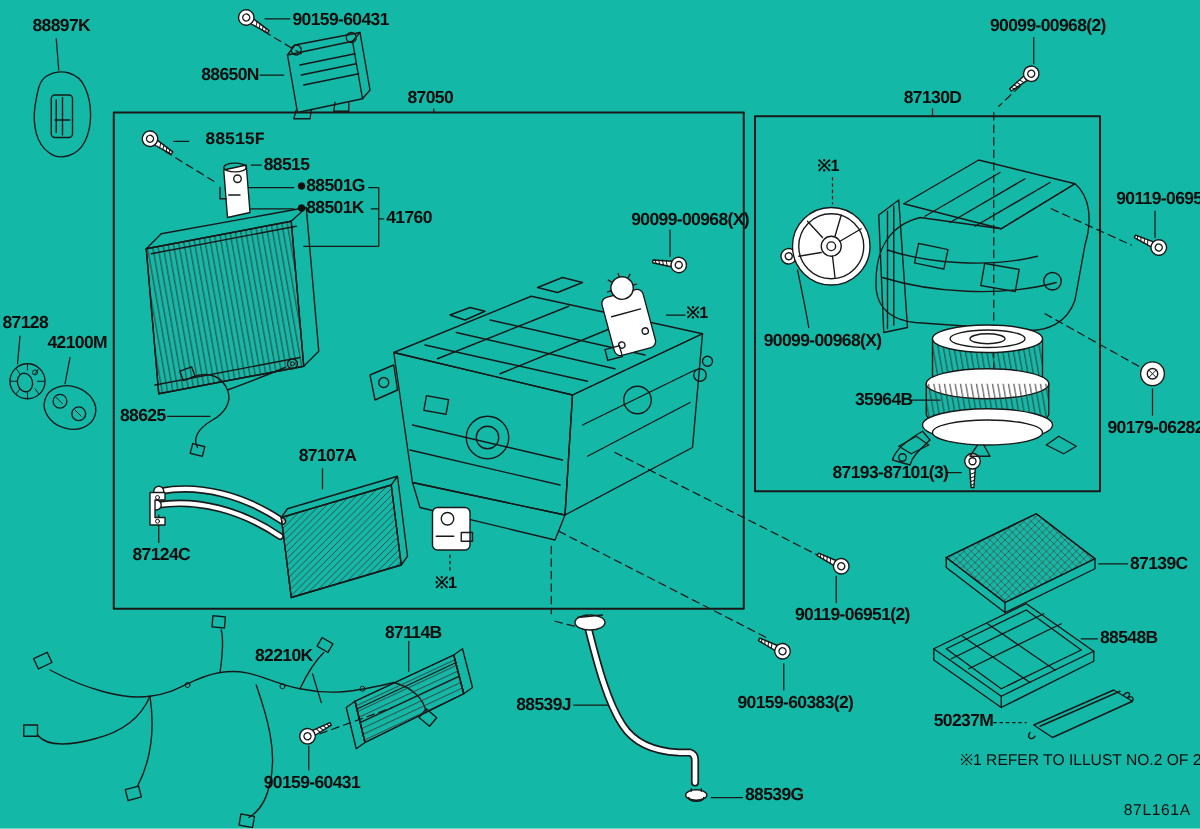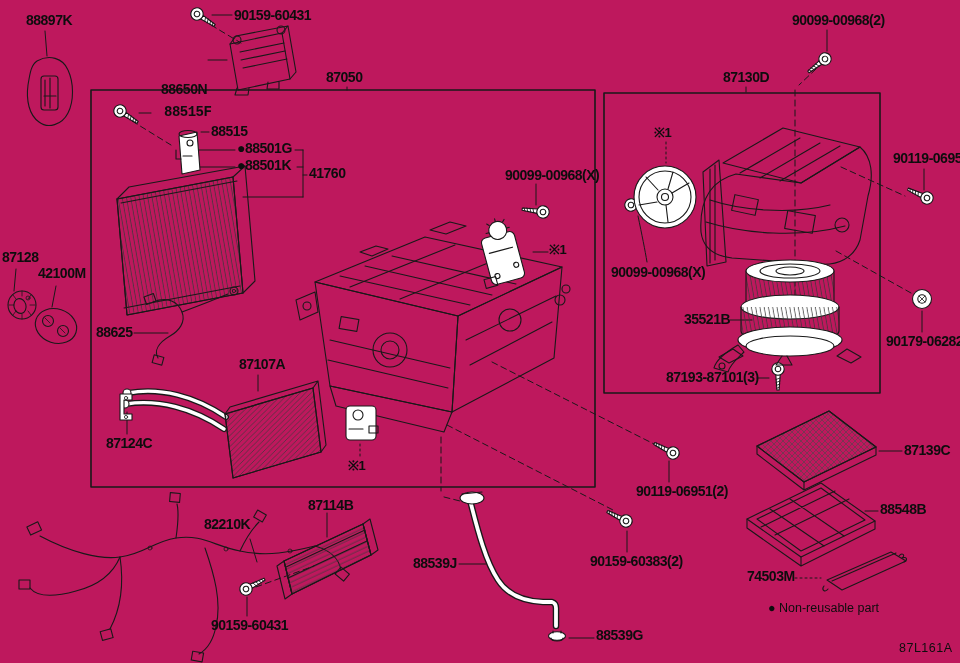--- a/index.html
+++ b/index.html
@@ -1,16 +1,16 @@
 <!DOCTYPE html>
 <html><head>
 <meta charset="utf-8">
 <style>
   html,body{margin:0;padding:0;background:#ffffff;}
-  #stage{position:relative;width:960px;height:663px;background:#be185d;overflow:hidden;
+  #stage{position:relative;width:960px;height:663px;background:#14b8a6;overflow:hidden;
          font-family:"Liberation Sans", sans-serif;color:#111;}
   #art{position:absolute;left:0;top:0;}
   .plabel{position:absolute;font-weight:700;font-size:14px;letter-spacing:-0.5px;
           line-height:1.05;white-space:nowrap;color:#0d0d0d;}
   .notes{position:absolute;left:768px;top:600px;font-size:12.5px;font-weight:400;
          color:#0d0d0d;line-height:16px;white-space:nowrap;}
   .code{position:absolute;left:899px;top:641px;font-size:12.5px;color:#0d0d0d;letter-spacing:0.5px;}
 </style>
 </head>
 <body>
@@ -325,54 +325,54 @@
     <ellipse cx="472" cy="498" rx="12" ry="6" fill="#fff"></ellipse>
     <path d="M462,494 l20,-2"></path>
   </g>
 
 </g>
 </svg>
 
 <div id="labels-layer">
       <div class="plabel" style="left: 26px; top: 13px;">88897K</div>
       <div class="plabel" style="left: 234px; top: 8px;">90159-60431</div>
-      <div class="plabel" style="left: 161px; top: 52px; margin-top: 30px;">88650N</div>
+      <div class="plabel" style="left: 161px; top: 52px;">88650N</div>
       <div class="plabel" style="left: 326px; top: 70px;">87050</div>
       <div class="plabel" style="left: 723px; top: 70px;">87130D</div>
       <div class="plabel" style="left: 792px; top: 13px;">90099-00968(2)</div>
       <div class="plabel" style="left: 164px; top: 105px; font-family: Liberation Mono, monospace;">88515F</div>
       <div class="plabel" style="left: 211px; top: 124px;">88515</div>
       <div class="plabel" style="left: 237px; top: 141px;">●88501G</div>
       <div class="plabel" style="left: 237px; top: 158px;">●88501K</div>
       <div class="plabel" style="left: 309px; top: 166px;">41760</div>
       <div class="plabel" style="left: 505px; top: 168px;">90099-00968(X)</div>
       <div class="plabel" style="left: 549px; top: 243px; font-size: 13px;">※1</div>
       <div class="plabel" style="left: 893px; top: 151px;">90119-06951</div>
       <div class="plabel" style="left: 2px; top: 250px;">87128</div>
       <div class="plabel" style="left: 38px; top: 266px;">42100M</div>
       <div class="plabel" style="left: 96px; top: 325px;">88625</div>
       <div class="plabel" style="left: 611px; top: 265px;">90099-00968(X)</div>
-      <div class="plabel" style="left: 684px; top: 312px;">35521B</div>
+      <div class="plabel" style="left: 684px; top: 312px;">35964B</div>
       <div class="plabel" style="left: 886px; top: 334px;">90179-06282</div>
       <div class="plabel" style="left: 239px; top: 357px;">87107A</div>
       <div class="plabel" style="left: 666px; top: 370px;">87193-87101(3)</div>
       <div class="plabel" style="left: 106px; top: 436px;">87124C</div>
       <div class="plabel" style="left: 348px; top: 459px; font-size: 13px;">※1</div>
       <div class="plabel" style="left: 654px; top: 126px; font-size: 13px;">※1</div>
       <div class="plabel" style="left: 636px; top: 484px;">90119-06951(2)</div>
       <div class="plabel" style="left: 904px; top: 443px;">87139C</div>
       <div class="plabel" style="left: 204px; top: 517px;">82210K</div>
       <div class="plabel" style="left: 308px; top: 498px;">87114B</div>
       <div class="plabel" style="left: 880px; top: 502px;">88548B</div>
       <div class="plabel" style="left: 413px; top: 556px;">88539J</div>
       <div class="plabel" style="left: 590px; top: 554px;">90159-60383(2)</div>
-      <div class="plabel" style="left: 747px; top: 569px;">74503M</div>
+      <div class="plabel" style="left: 747px; top: 569px;">50237M</div>
       <div class="plabel" style="left: 211px; top: 618px;">90159-60431</div>
       <div class="plabel" style="left: 596px; top: 628px;">88539G</div>
     </div>
 
 <div class="notes">
-  <div>● Non-reusable part</div>
+  <div>※1 REFER TO ILLUST NO.2 OF 2</div>
 </div>
 
 <div class="code">87L161A</div>
 
 </div>
 
 </body></html>

